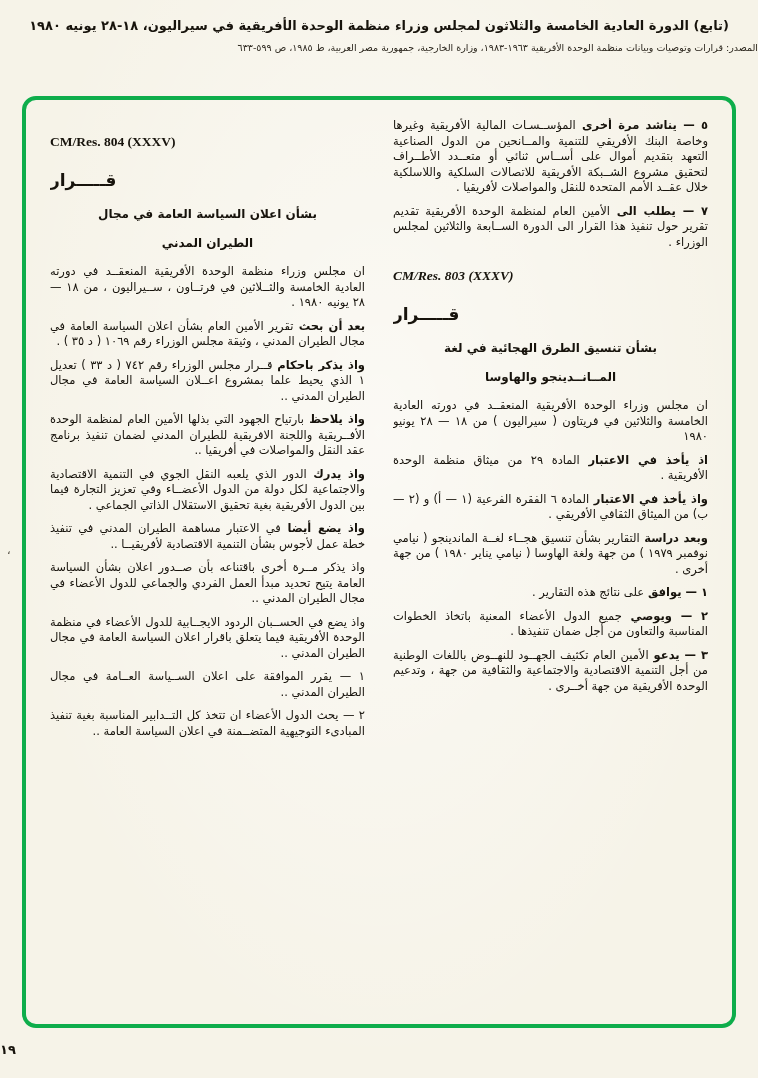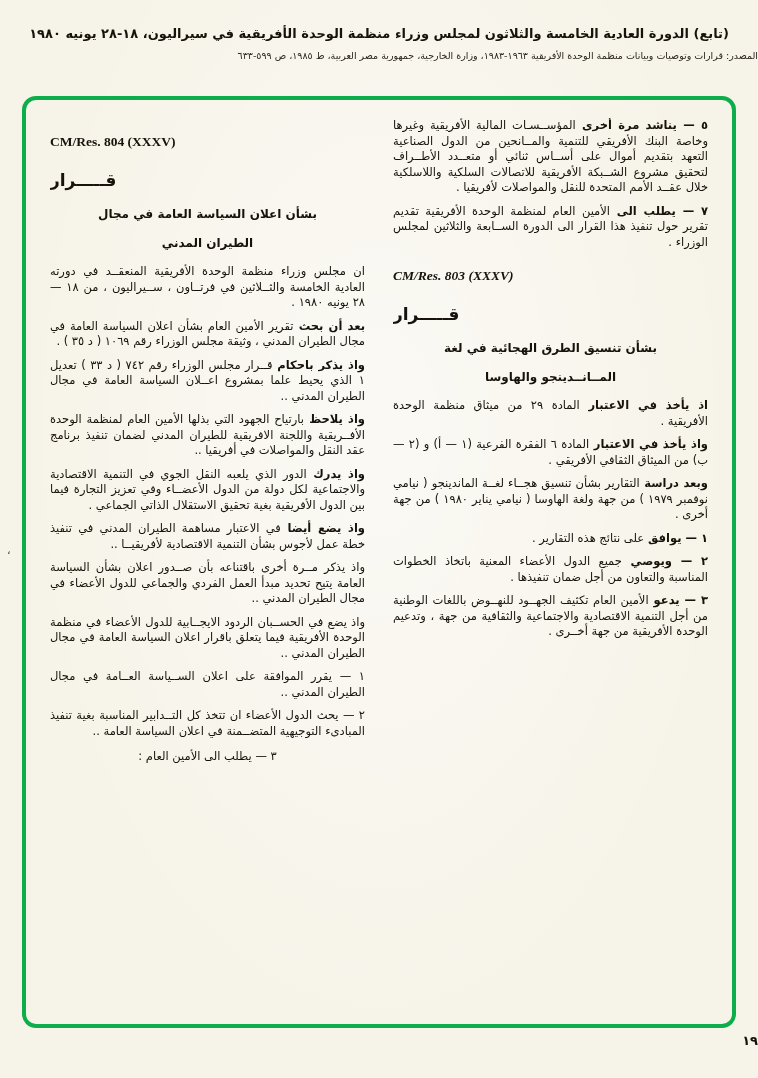--- a/index.html
+++ b/index.html
@@ -19,21 +19,21 @@
     position: relative;
     width: 758px;
     height: 1078px;
     direction: rtl;
     background:
       radial-gradient(ellipse at 50% 40%, rgba(255,255,255,0.55), rgba(0,0,0,0) 70%),
       #f6f3e8;
   }
   .page-header {
     text-align: center;
-    padding-top: 26px;
+    padding-top: 18px;
   }
   .header-line1 {
     font-size: 13px;
     font-weight: bold;
     letter-spacing: 0.2px;
   }
   .header-line2 {
     font-size: 9.5px;
     margin-top: 9px;
     color: #2a251c;
@@ -93,24 +93,24 @@
     line-height: 17px;
     margin: 0 0 12px 0;
   }
   .block.center {
     text-align: center;
     font-size: 11.5px;
     margin-top: 10px;
   }
   .page-number {
     position: absolute;
-    bottom: 30px;
+    bottom: 21px;
     left: 0;
     width: 100%;
-    text-align: right;
+    text-align: left;
     font-size: 13px;
     font-weight: bold;
   }
   .stray-mark {
     position: absolute;
     left: 7px;
     top: 544px;
     font-size: 11px;
     color: #4a453a;
   }
@@ -127,20 +127,21 @@
 
   <div class="frame" style="border-color: rgb(14, 173, 75);">
     <div class="columns">
       <section class="column">
           <div class="block para"><span class="lead">٥ — يناشد مرة أخرى </span>المؤســسـات المالية الأفريقية وغيرها وخاصة البنك الأفريقي للتنمية والمــانحين من الدول الصناعية التعهد بتقديم أموال على أســاس ثنائي أو متعــدد الأطــراف لتحقيق مشروع الشــبكة الأفريقية للاتصالات السلكية واللاسلكية خلال عقــد الأمم المتحدة للنقل والمواصلات لأفريقيا .</div>
           <div class="block para"><span class="lead">٧ — يطلب الى </span>الأمين العام لمنظمة الوحدة الأفريقية تقديم تقرير حول تنفيذ هذا القرار الى الدورة الســابعة والثلاثين لمجلس الوزراء .</div>
           <div class="block ref">CM/Res. 803 (XXXV)</div>
           <div class="block title">قـــــرار</div>
           <div class="block subtitle">بشأن تنسيق الطرق الهجائية في لغة</div>
           <div class="block subtitle">المــانــدينجو والهاوسا</div>
+          <div class="block para">ان مجلس وزراء الوحدة الأفريقية المنعقــد في دورته العادية الخامسة والثلاثين في فريتاون ( سيراليون ) من ١٨ — ٢٨ يونيو ١٩٨٠</div>
           <div class="block para"><span class="lead">اذ يأخذ في الاعتبار </span>المادة ٢٩ من ميثاق منظمة الوحدة الأفريقية .</div>
           <div class="block para"><span class="lead">واذ يأخذ في الاعتبار </span>المادة ٦ الفقرة الفرعية (١ — أ) و (٢ — ب) من الميثاق الثقافي الأفريقي .</div>
           <div class="block para"><span class="lead">وبعد دراسة </span>التقارير بشأن تنسيق هجــاء لغــة الماندينجو ( نيامي نوفمبر ١٩٧٩ ) من جهة ولغة الهاوسا ( نيامي يناير ١٩٨٠ ) من جهة أخرى .</div>
           <div class="block para"><span class="lead">١ — يوافق </span>على نتائج هذه التقارير .</div>
           <div class="block para"><span class="lead">٢ — ويوصي </span>جميع الدول الأعضاء المعنية باتخاذ الخطوات المناسبة والتعاون من أجل ضمان تنفيذها .</div>
           <div class="block para"><span class="lead">٣ — يدعو </span>الأمين العام تكثيف الجهــود للنهــوض باللغات الوطنية من أجل التنمية الاقتصادية والاجتماعية والثقافية من جهة ، وتدعيم الوحدة الأفريقية من جهة أخــرى .</div>
         </section>
       <section class="column">
           <div class="block ref">CM/Res. 804 (XXXV)</div>
           <div class="block title">قـــــرار</div>
@@ -149,21 +150,20 @@
           <div class="block para">ان مجلس وزراء منظمة الوحدة الأفريقية المنعقــد في دورته العادية الخامسة والثــلاثين في فرتــاون ، ســيراليون ، من ١٨ — ٢٨ يونيه ١٩٨٠ .</div>
           <div class="block para"><span class="lead">بعد أن بحث </span>تقرير الأمين العام بشأن اعلان السياسة العامة في مجال الطيران المدني ، وثيقة مجلس الوزراء رقم ١٠٦٩ ( د ٣٥ ) .</div>
           <div class="block para"><span class="lead">واذ يذكر باحكام </span>قــرار مجلس الوزراء رقم ٧٤٢ ( د ٣٣ ) تعديل ١ الذي يحيط علما بمشروع اعــلان السياسة العامة في مجال الطيران المدني ..</div>
           <div class="block para"><span class="lead">واذ يلاحظ </span>بارتياح الجهود التي بذلها الأمين العام لمنظمة الوحدة الأفــريقية واللجنة الافريقية للطيران المدني لضمان تنفيذ برنامج عقد النقل والمواصلات في أفريقيا ..</div>
           <div class="block para"><span class="lead">واذ يدرك </span>الدور الذي يلعبه النقل الجوي في التنمية الاقتصادية والاجتماعية لكل دولة من الدول الأعضــاء وفي تعزيز التجارة فيما بين الدول الأفريقية بغية تحقيق الاستقلال الذاتي الجماعي .</div>
           <div class="block para"><span class="lead">واذ يضع أيضا </span>في الاعتبار مساهمة الطيران المدني في تنفيذ خطة عمل لأجوس بشأن التنمية الاقتصادية لأفريقيــا ..</div>
           <div class="block para">واذ يذكر مــرة أخرى باقتناعه بأن صــدور اعلان بشأن السياسة العامة يتيح تحديد مبدأ العمل الفردي والجماعي للدول الأعضاء في مجال الطيران المدني ..</div>
           <div class="block para">واذ يضع في الحســبان الردود الايجــابية للدول الأعضاء في منظمة الوحدة الأفريقية فيما يتعلق باقرار اعلان السياسة العامة في مجال الطيران المدني ..</div>
           <div class="block para">١ — يقرر الموافقة على اعلان الســياسة العــامة في مجال الطيران المدني ..</div>
           <div class="block para">٢ — يحث الدول الأعضاء ان تتخذ كل التــدابير المناسبة بغية تنفيذ المبادىء التوجيهية المتضــمنة في اعلان السياسة العامة ..</div>
-          <div class="block center">٣ — يطلب الى الأمين العام :</div>
         </section>
     </div>
   </div>
 
   <span class="stray-mark">،</span>
 
   <footer class="page-number">١٩</footer>
 
 </div>
 

